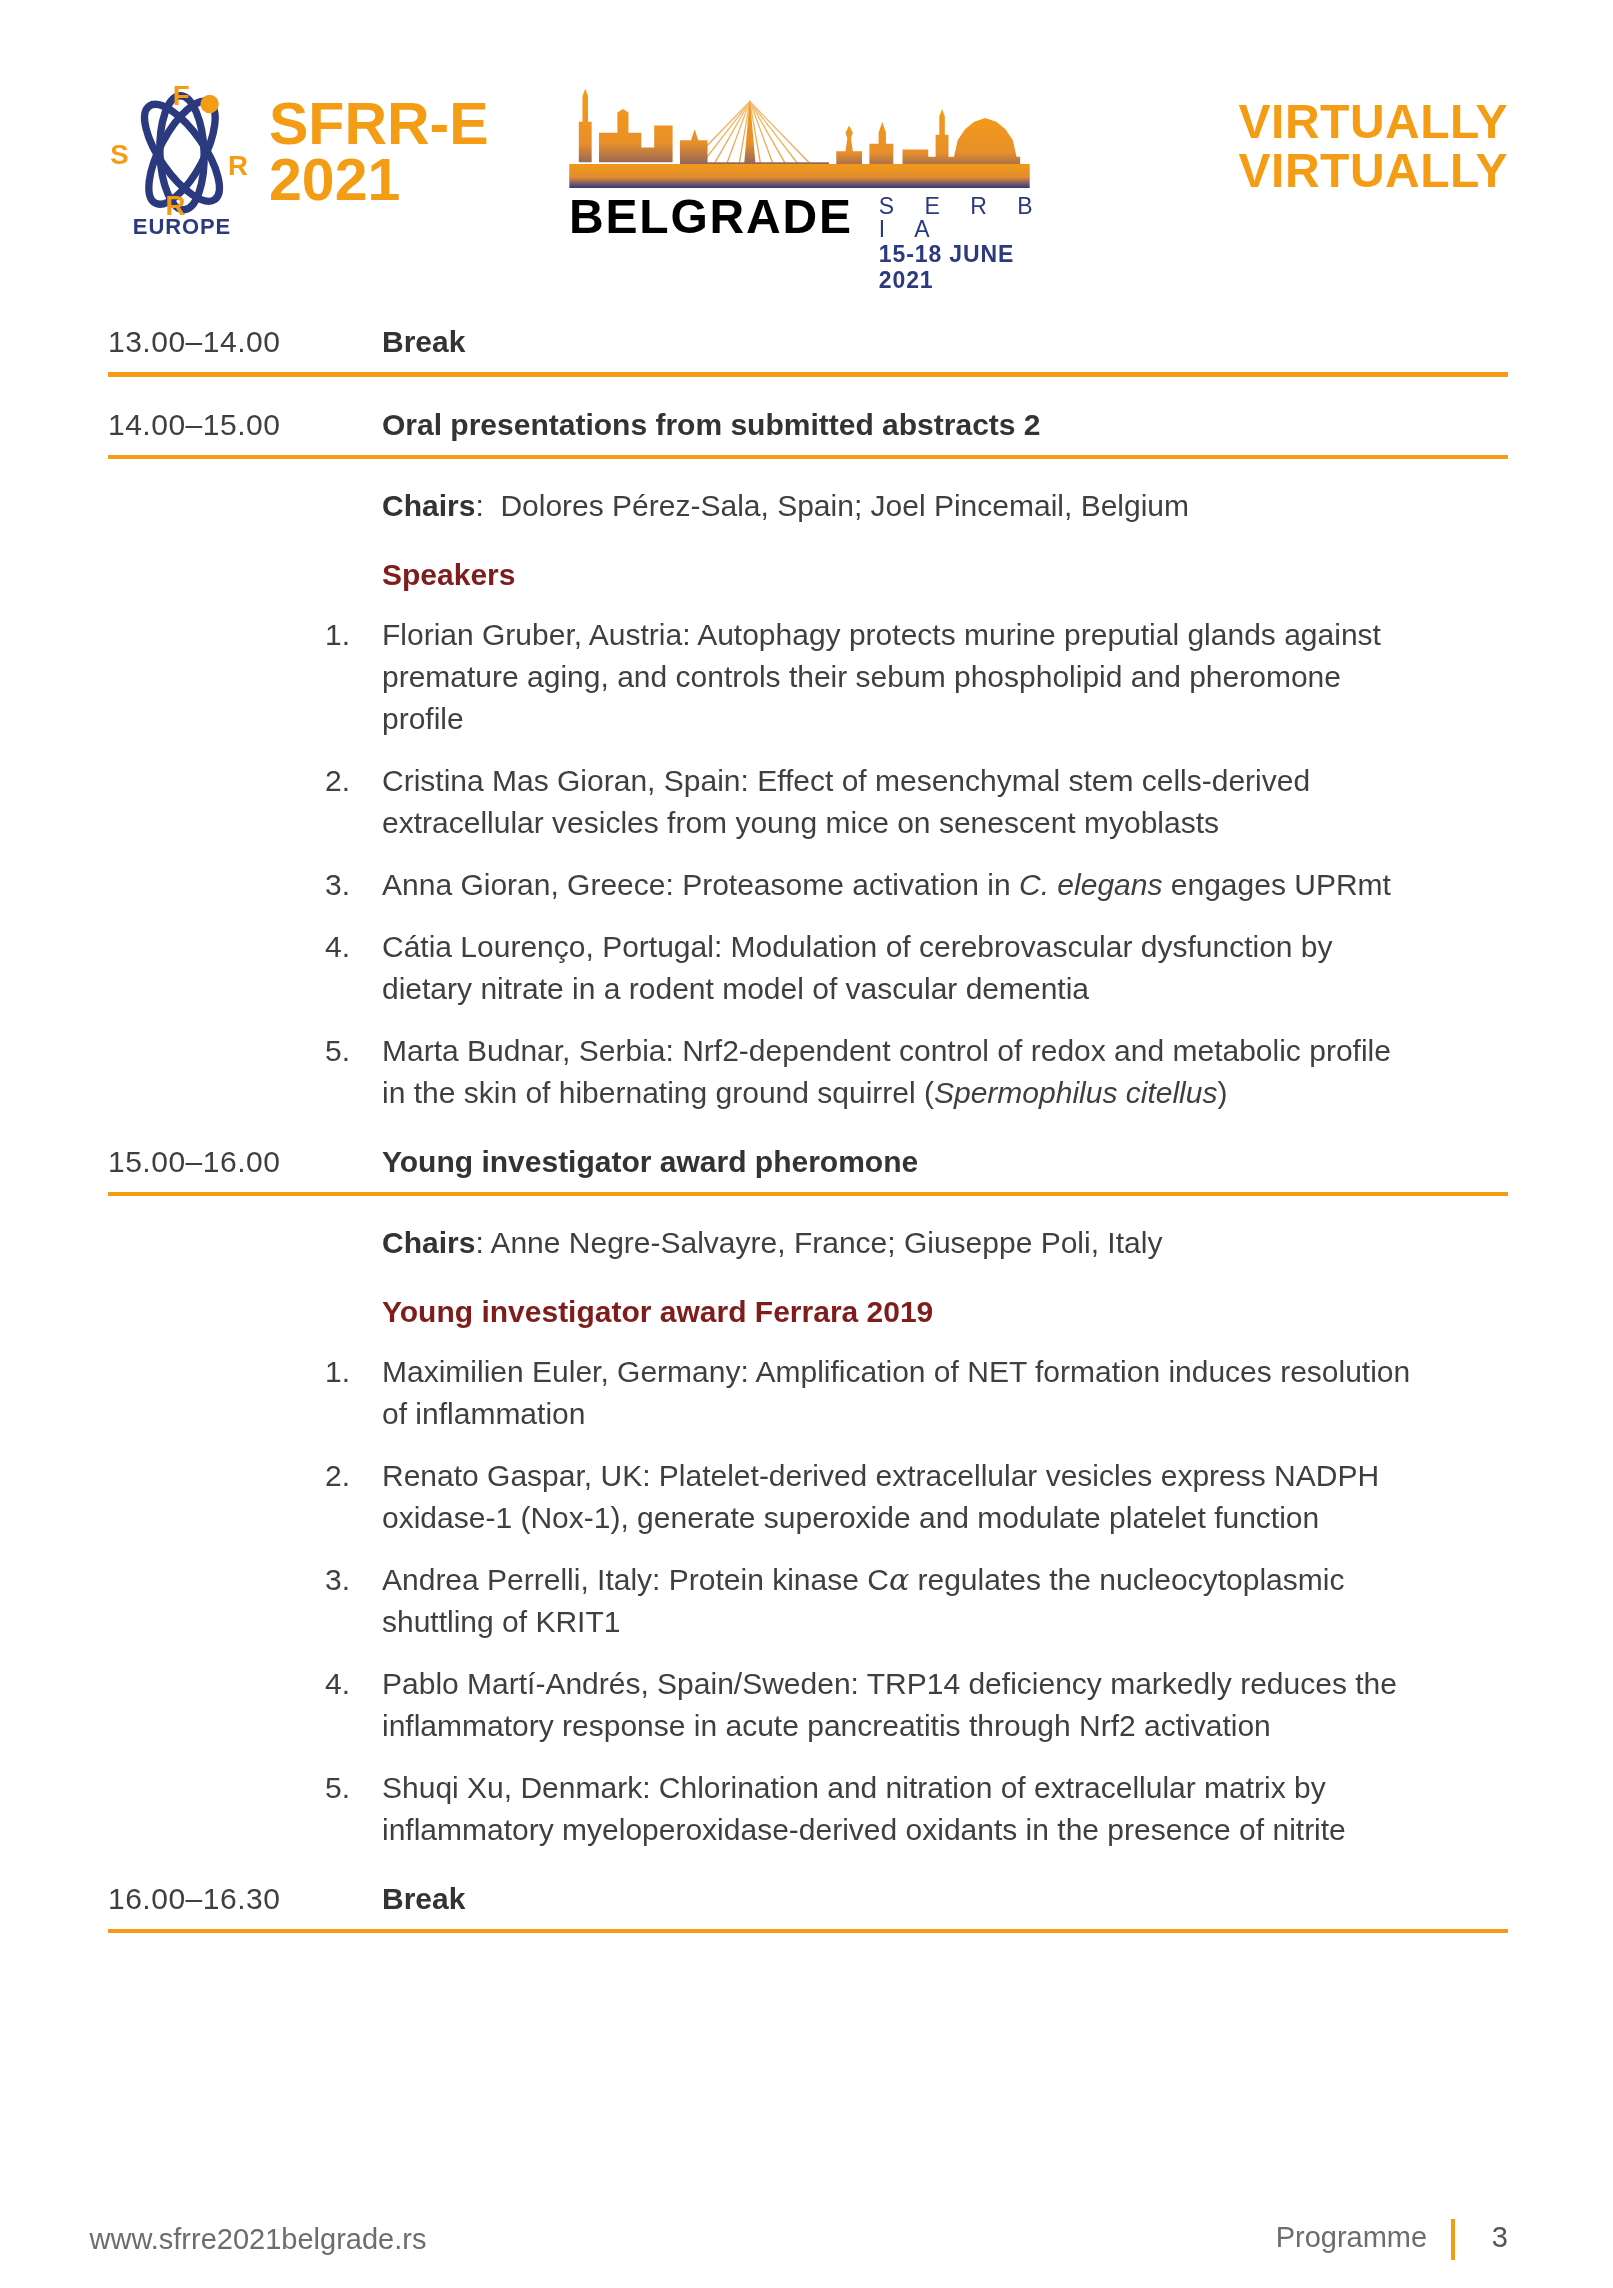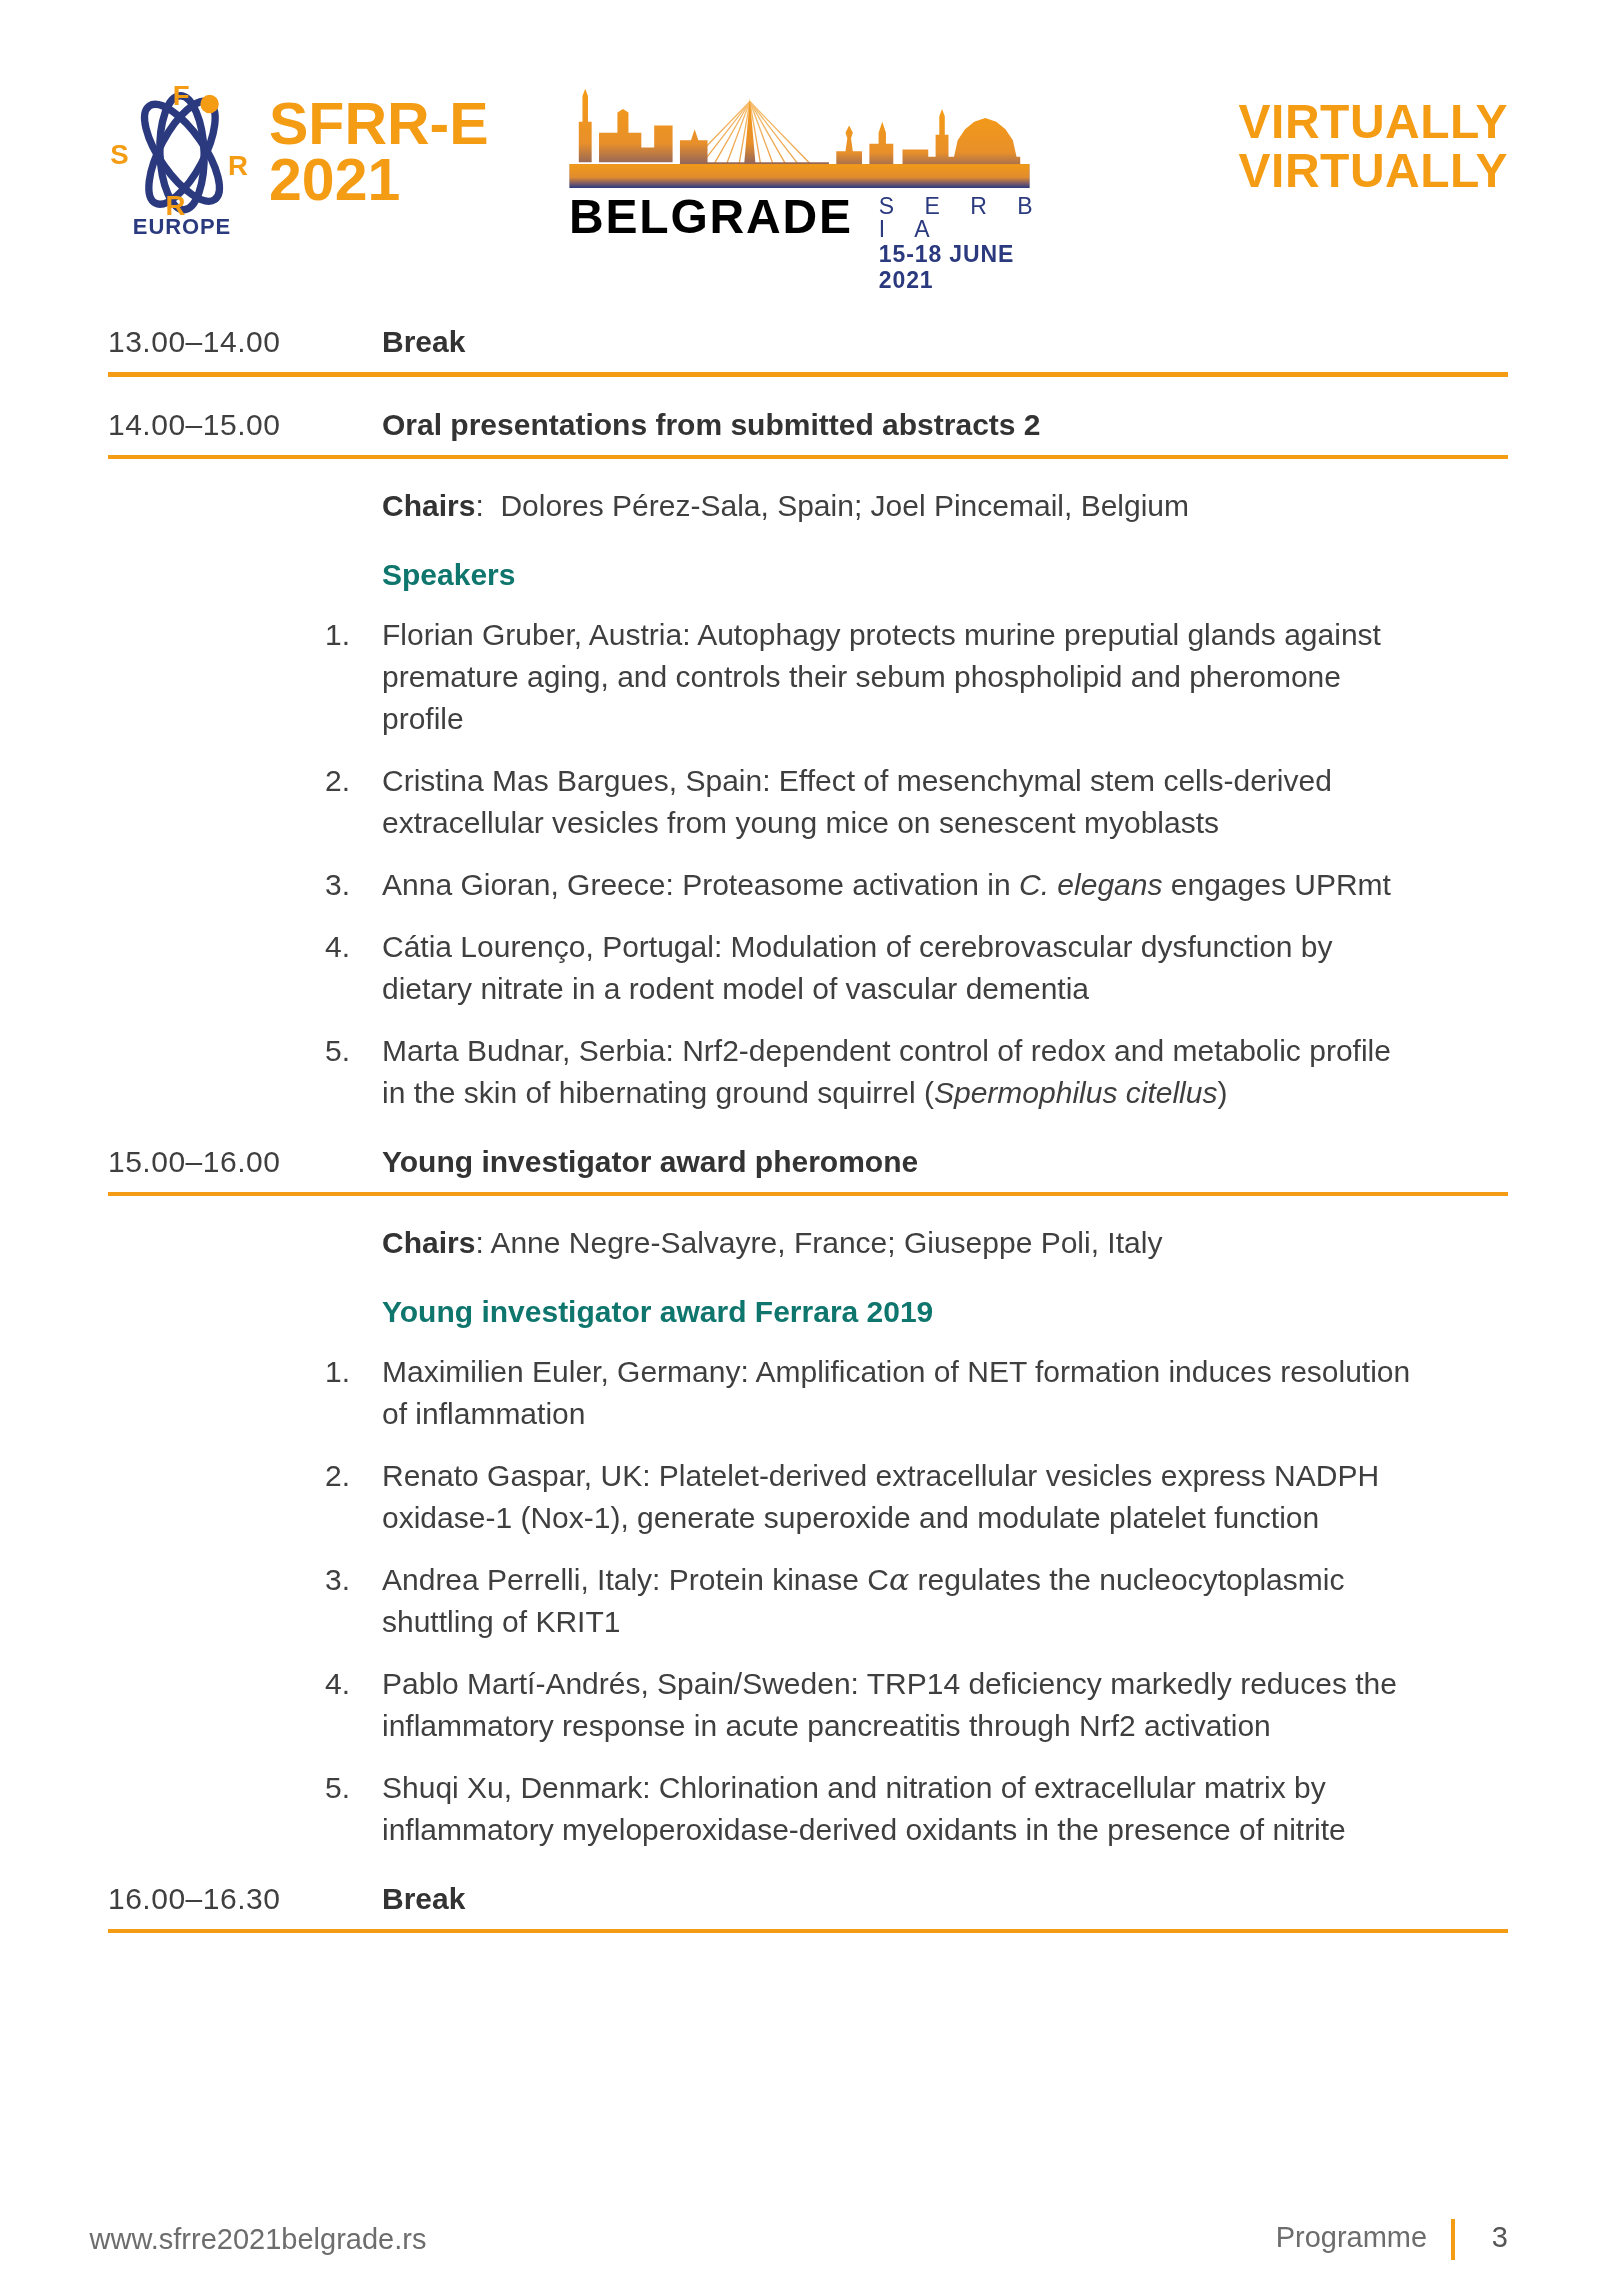--- a/index.html
+++ b/index.html
@@ -35,21 +35,21 @@
   .content { position:absolute; top:325px; left:108px; width:1400px; }
   .session { margin-top:31px; }
   .session:first-child { margin-top:0; }
   .session-header { display:flex; align-items:center; }
   .session-time { width:274px; flex:none; font-size:30px; color:#3f3f3f; letter-spacing:0.5px; }
   .session-title { font-size:30px; font-weight:bold; color:#333333; }
   .session-divider { height:4.6px; background:#f59c15; margin-top:13px; }
   .session-body { margin-left:274px; padding-top:26px; width:1034px; }
   .chairs-line { font-size:30px; line-height:1.38; white-space:pre-wrap; margin-bottom:20px; }
   .chairs-line b { color:#333333; }
-  .section-heading { font-size:30px; font-weight:bold; color:#0f766e; margin-top:31px; margin-bottom:22px; }
+  .section-heading { font-size:30px; font-weight:bold; color:#7f1d1d; margin-top:31px; margin-bottom:22px; }
   .agenda-item { display:flex; font-size:30px; line-height:1.4; margin-bottom:20px; }
   .item-number { flex:none; width:57px; margin-left:-57px; color:#3f3f3f; }
   .item-text { flex:1; }
   .greek { font-family:"DejaVu Serif", serif; font-style:italic; }
 
   
   .footer { position:absolute; left:108px; right:105px; bottom:29.5px; height:44px; font-size:29px; color:#6d6d6d; }
   .footer-website { position:absolute; left:-18.5px; bottom:3.7px; color:#6d6d6d; text-decoration:none; }
   .footer-right { position:absolute; right:0; bottom:0; display:flex; align-items:center; }
   .footer-programme { margin-right:24px; padding-bottom:3.7px; }
@@ -165,21 +165,21 @@
         <div class="session-divider"></div>
         <div class="session-body">
           <p class="chairs-line"><b>Chairs</b><span>:  Dolores Pérez-Sala, Spain; Joel Pincemail, Belgium</span></p>
           <div class="section-heading">Speakers</div>
           <div class="agenda-item">
             <span class="item-number">1.</span>
             <span class="item-text"><span>Florian Gruber, Austria: Autophagy protects murine preputial glands against premature aging, and controls their sebum phospholipid and pheromone profile</span></span>
           </div>
           <div class="agenda-item">
             <span class="item-number">2.</span>
-            <span class="item-text"><span>Cristina Mas Bargues, Spain: Effect of mesenchymal stem cells-derived extracellular vesicles from young mice on senescent myoblasts</span></span>
+            <span class="item-text"><span>Cristina Mas Gioran, Spain: Effect of mesenchymal stem cells-derived extracellular vesicles from young mice on senescent myoblasts</span></span>
           </div>
           <div class="agenda-item">
             <span class="item-number">3.</span>
             <span class="item-text"><span>Anna Gioran, Greece: Proteasome activation in </span><i>C. elegans</i><span> engages UPRmt</span></span>
           </div>
           <div class="agenda-item">
             <span class="item-number">4.</span>
             <span class="item-text"><span>Cátia Lourenço, Portugal: Modulation of cerebrovascular dysfunction by dietary nitrate in a rodent model of vascular dementia</span></span>
           </div>
           <div class="agenda-item">

